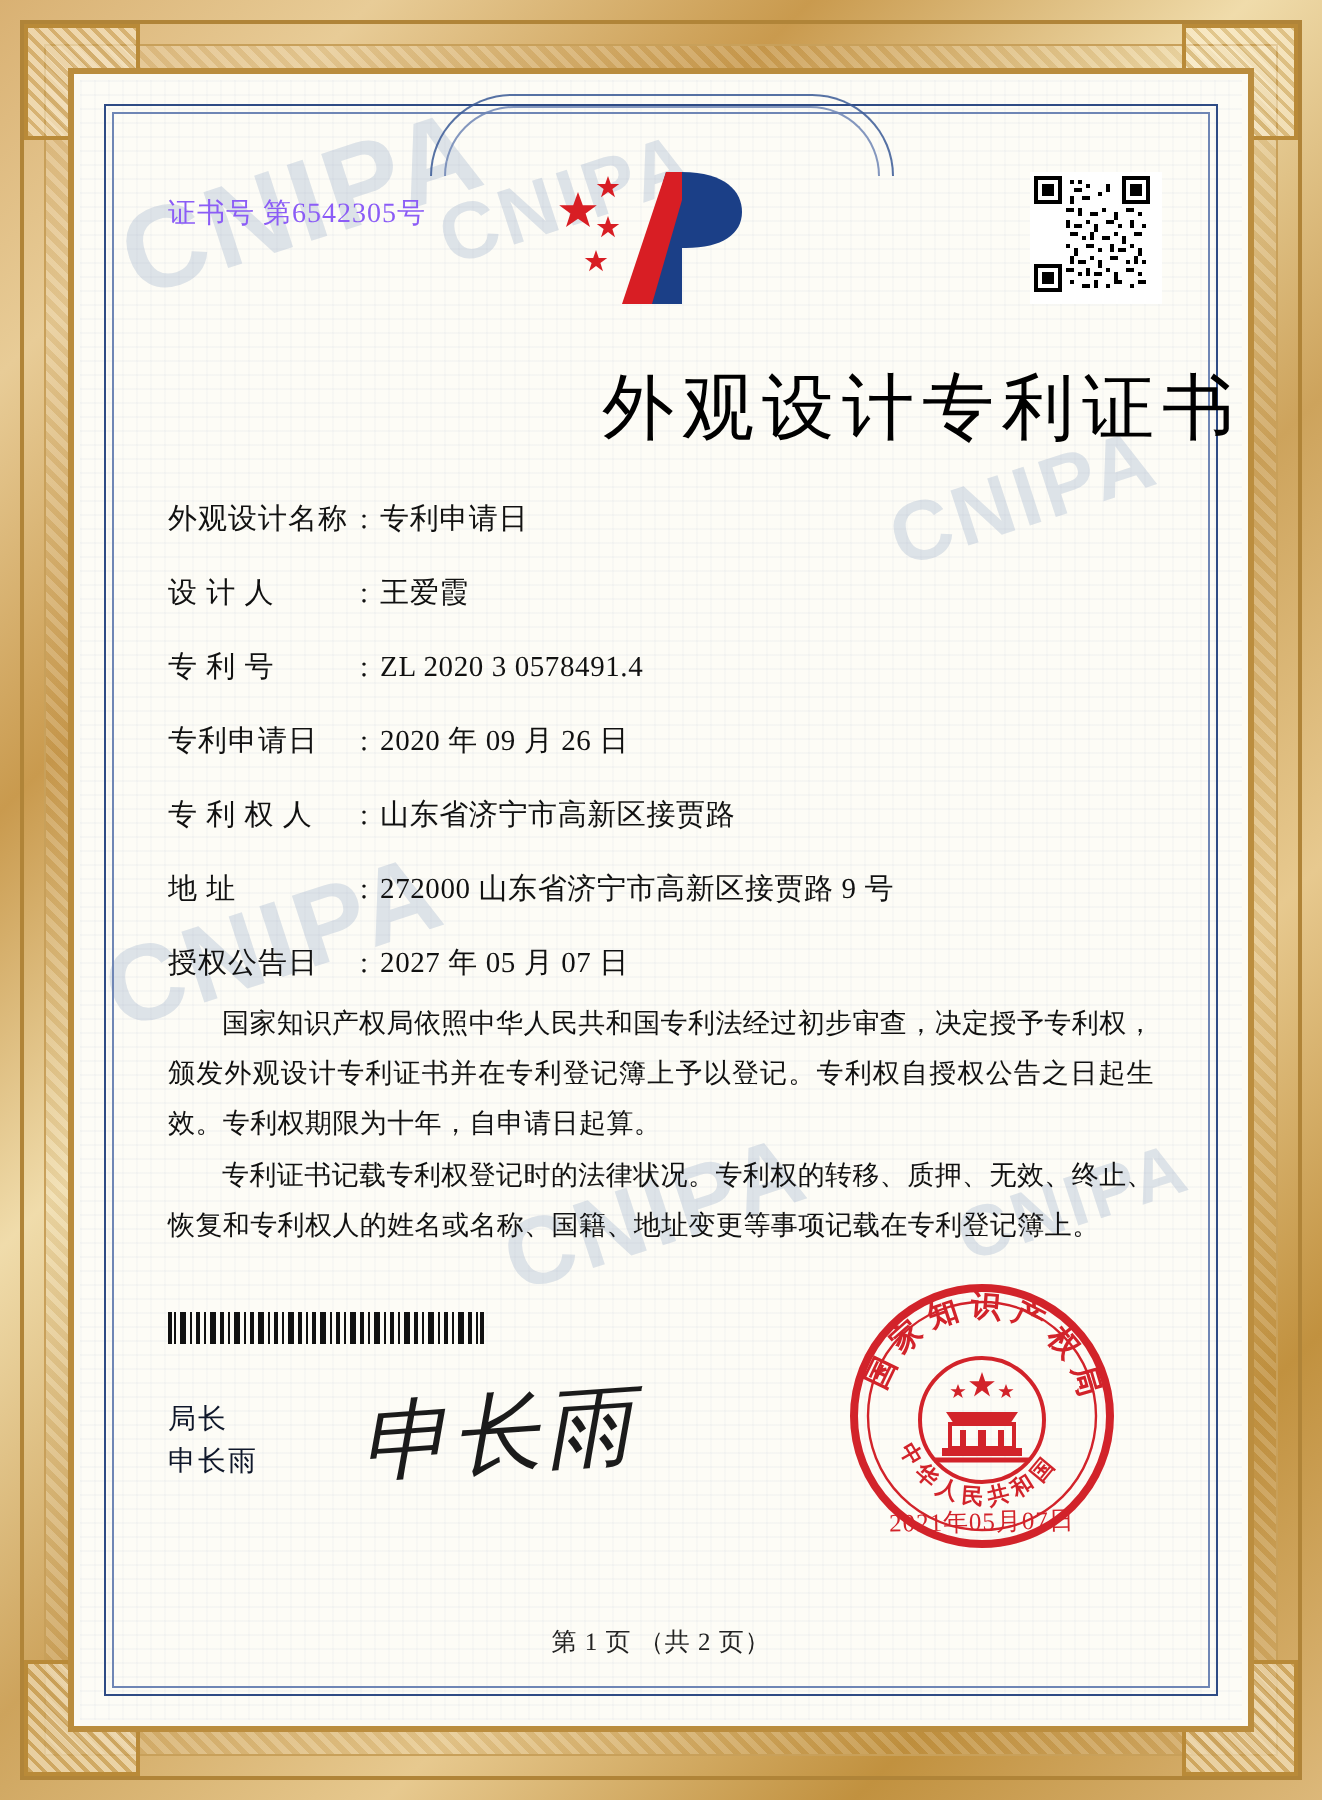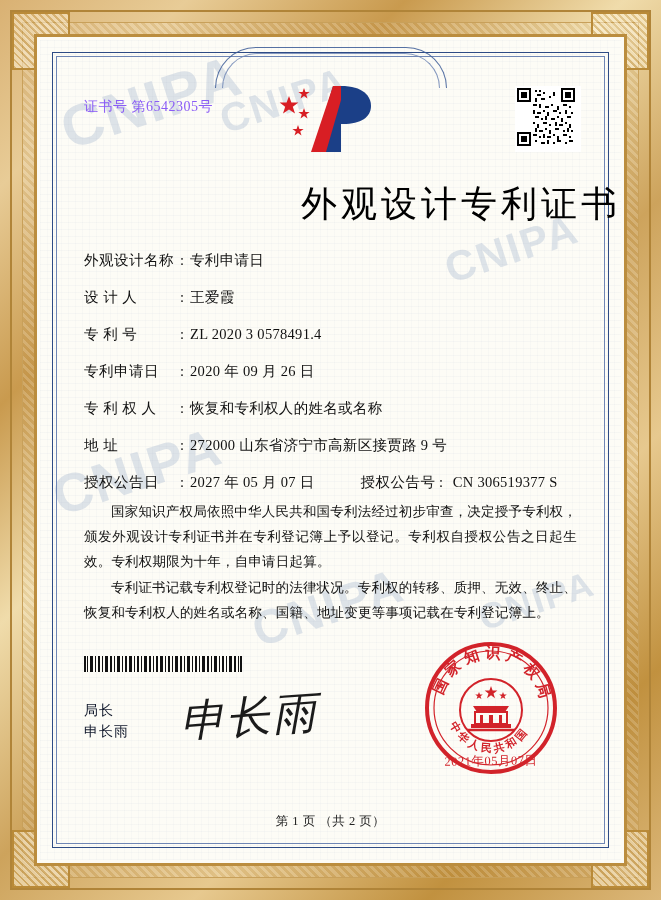--- a/index.html
+++ b/index.html
@@ -451,38 +451,33 @@
 
         <div class="field-row">
           <span class="field-label">专利申请日</span>
           <span class="field-colon">:</span>
           <span class="field-value">2020 年 09 月 26 日</span>
         </div>
 
         <div class="field-row">
           <span class="field-label">专 利 权 人</span>
           <span class="field-colon">:</span>
-          <span class="field-value">恢复和专利权人的姓名或名称</span>
+          <span class="field-value">山东省济宁市高新区接贾路</span>
         </div>
 
         <div class="field-row">
           <span class="field-label">地        址</span>
           <span class="field-colon">:</span>
           <span class="field-value">272000 山东省济宁市高新区接贾路 9 号</span>
         </div>
 
         <div class="field-row">
           <span class="field-label">授权公告日</span>
           <span class="field-colon">:</span>
           <span class="field-value">2027 年 05 月 07 日</span>
-          <span class="second-label">
-            <span class="field-label2">授权公告号</span>
-            <span class="field-colon">:</span>
-            <span class="field-value">CN 306519377 S</span>
-          </span>
         </div>
 
       </div>
 
       <div class="paragraphs">
         <p>国家知识产权局依照中华人民共和国专利法经过初步审查，决定授予专利权，颁发外观设计专利证书并在专利登记簿上予以登记。专利权自授权公告之日起生效。专利权期限为十年，自申请日起算。</p>
         <p>专利证书记载专利权登记时的法律状况。专利权的转移、质押、无效、终止、恢复和专利权人的姓名或名称、国籍、地址变更等事项记载在专利登记簿上。</p>
       </div>
 
       <div class="barcode">

